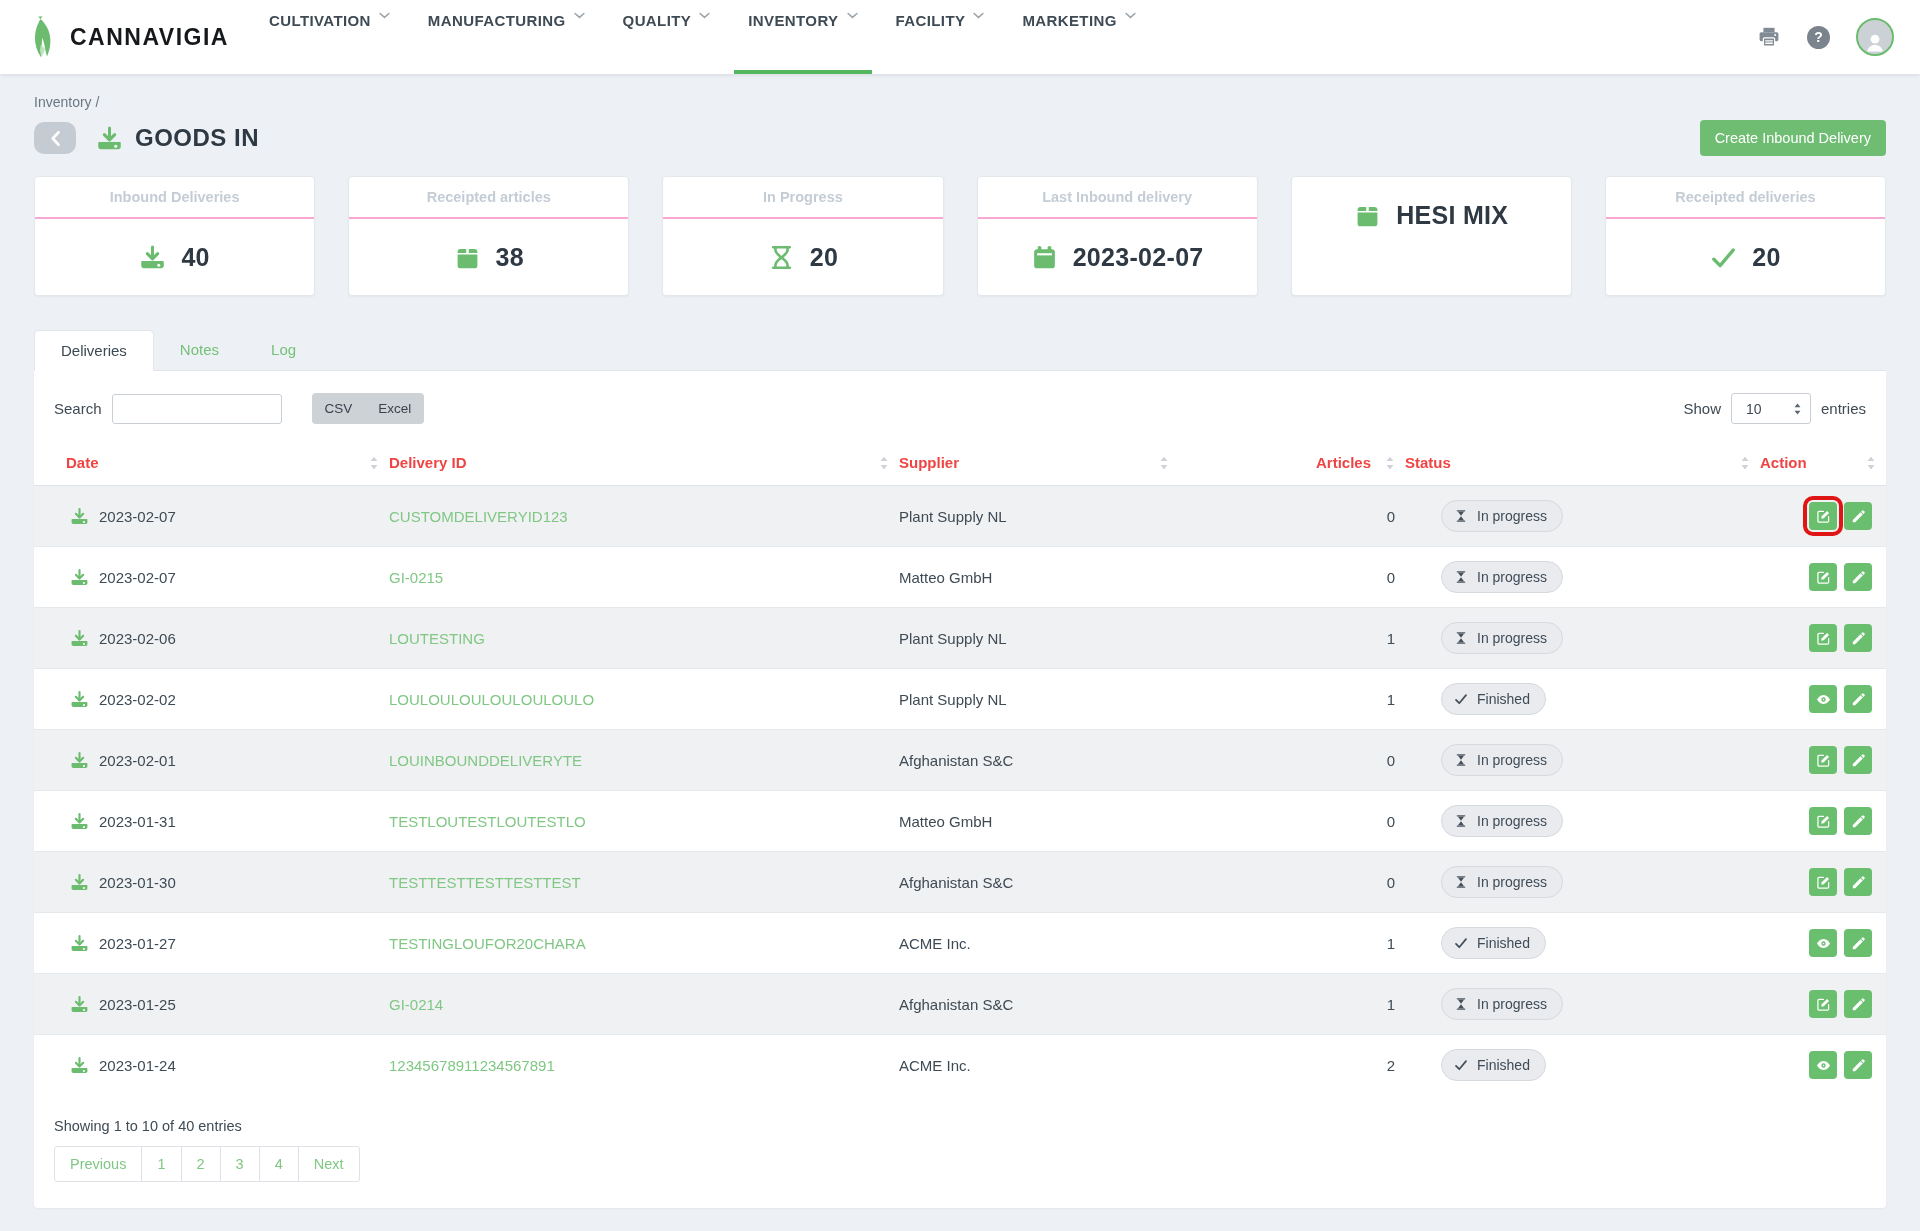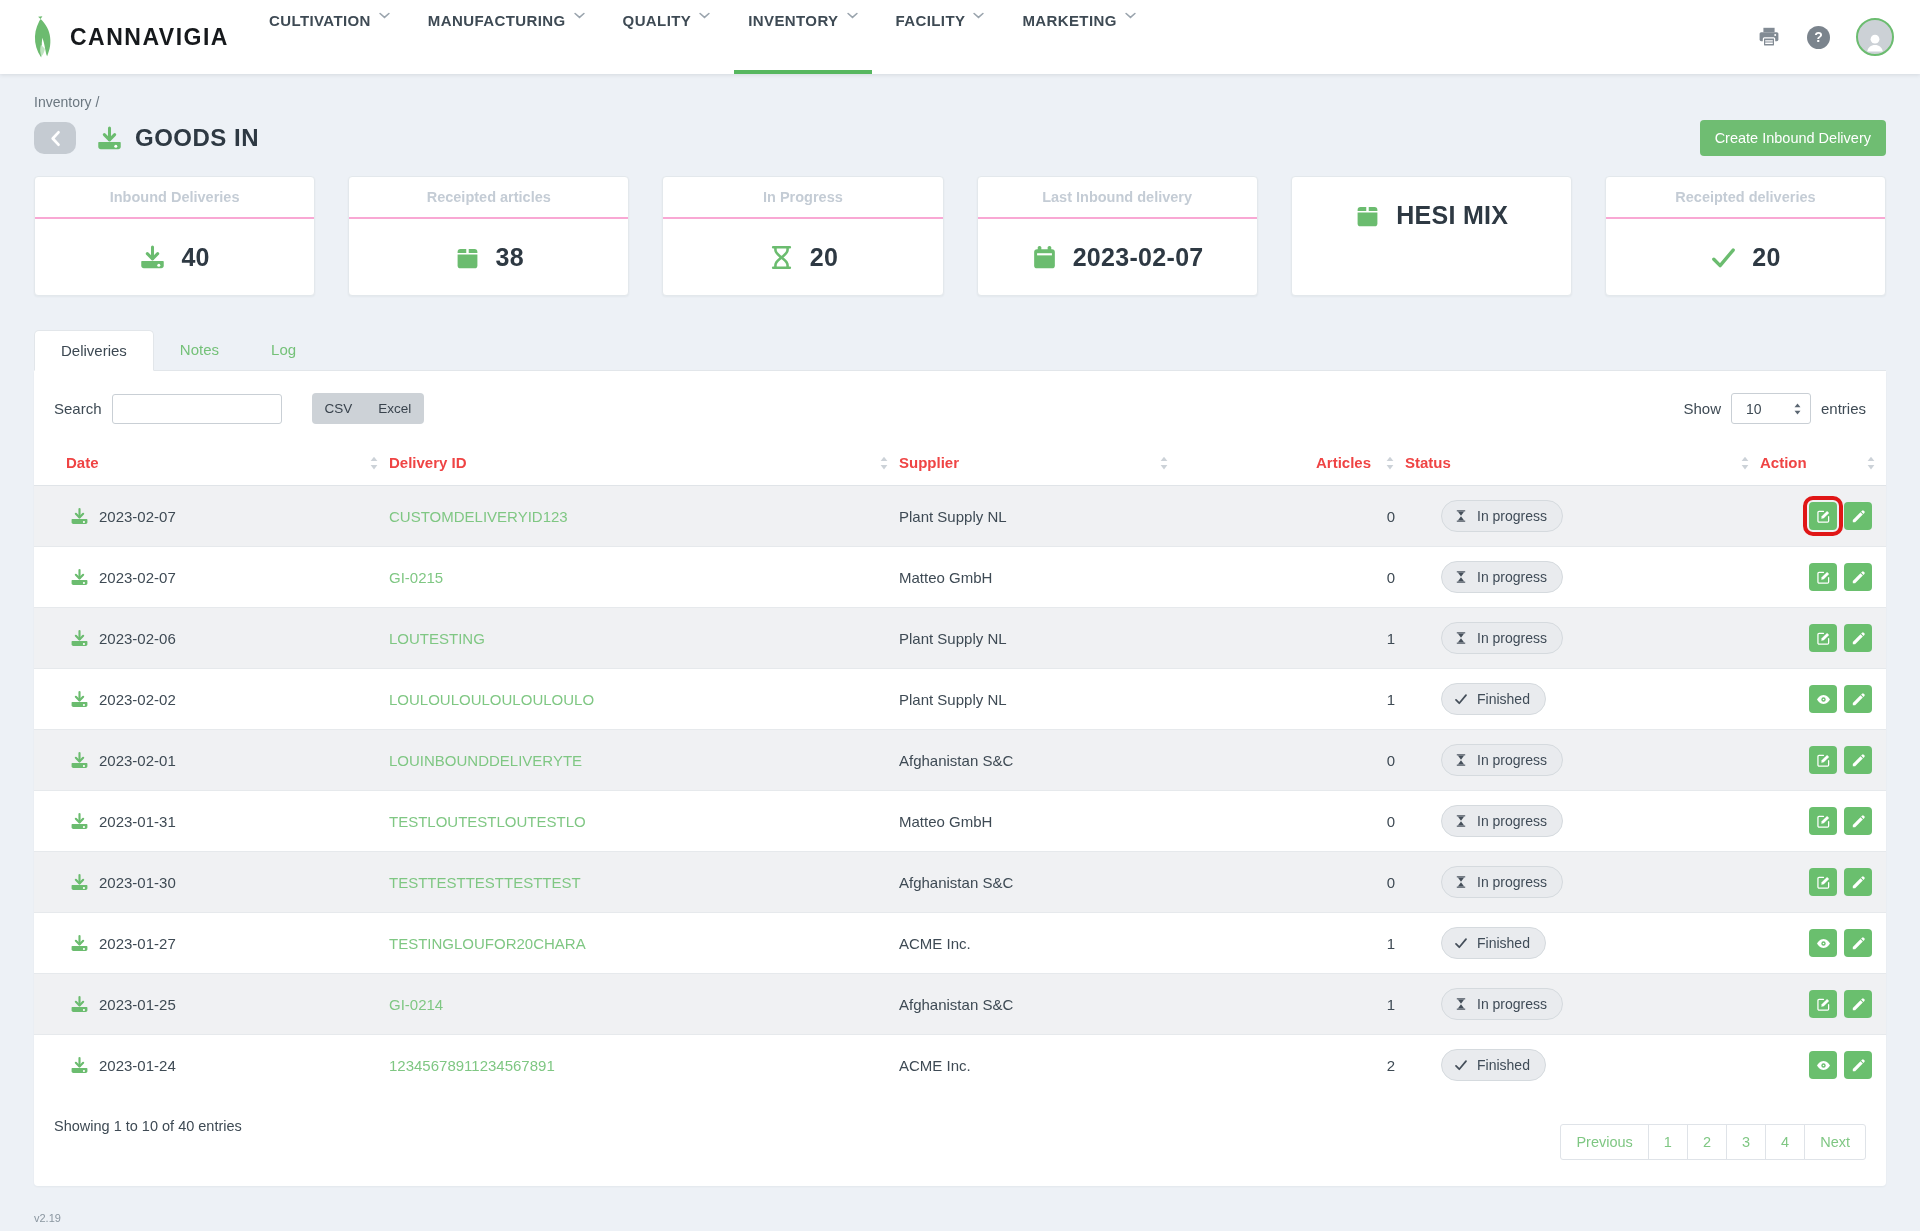--- a/index.html
+++ b/index.html
@@ -80,21 +80,21 @@
   td.col-status { padding-left:36px; }
   .badge { display:inline-flex; align-items:center; gap:9px; background:#e9ebee; border:1px solid #d5dade; border-radius:17px; padding:7px 15px 7px 12px; font-size:14px; color:#3f4b57; }
   .badge .icon { color:#454f5a; }
   .badge .icon svg { width:14px; height:14px; display:block; }
   td.col-action { text-align:right; padding-right:14px; white-space:nowrap; }
   .abtn { display:inline-flex; align-items:center; justify-content:center; width:28px; height:28px; background:#6abf6e; border:none; border-radius:4px; color:#fff; margin-left:7px; cursor:pointer; vertical-align:middle; }
   .abtn .icon svg { width:15px; height:15px; display:block; }
   .abtn.hl { outline:4px solid #e01616; outline-offset:2px; }
 
   
-  .table-footer { display:flex; justify-content:space-between; align-items:flex-start; padding:16px 20px 26px; }
+  .table-footer { display:flex; justify-content:space-between; align-items:flex-start; padding:16px 20px 26px;flex-direction:column; }
   .showing { font-size:14.5px; color:#3e4a54; margin-top:6px; }
   .pagination { display:flex; margin-top:12px; }
   .pg { border:1px solid #dfe3e8; background:#fff; color:#7fc783; font-size:14.5px; padding:9px 15px; margin-left:-1px; cursor:pointer; font-family:inherit; }
   .pg:first-child { border-radius:3px 0 0 3px; margin-left:0; }
   .pg:last-child { border-radius:0 3px 3px 0; }
 
   .page-footer { padding:26px 0 0 34px; font-size:11px; color:#8a96a0; }
 </style>
 </head>
 <body>

